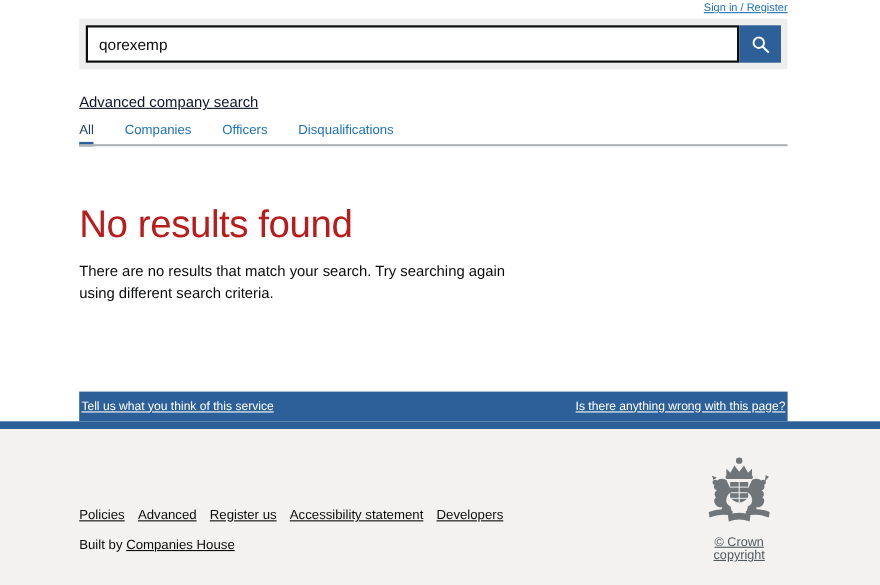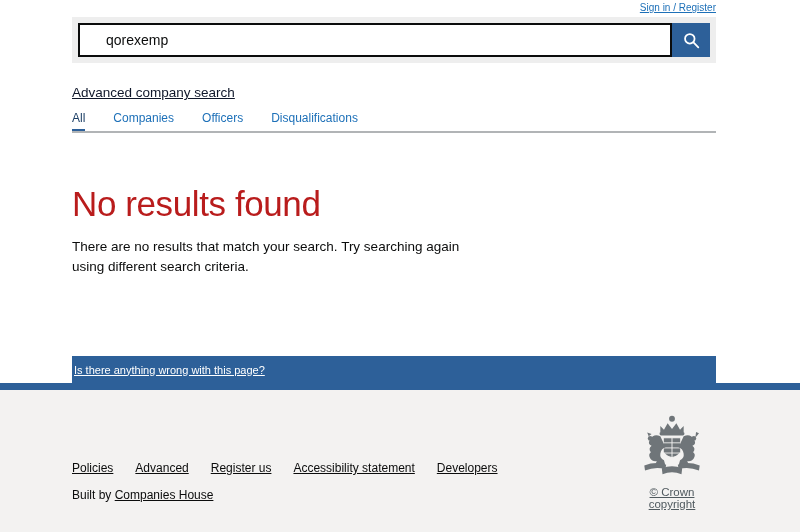--- a/index.html
+++ b/index.html
@@ -48,21 +48,21 @@
     padding: 6px;
     display: flex;
     align-items: stretch;
   }
   .search-input-wrap {
     flex: 1 1 auto;
     background: #ffffff;
     border: 2px solid #0b0c0c;
     display: flex;
     align-items: center;
-    padding: 0 26px;
+    padding: 0 10px;
   }
   .search-input {
     width: 100%;
     border: none;
     outline: none;
     font-family: "Liberation Sans", sans-serif;
     font-size: 14px;
     color: #0b0c0c;
     background: transparent;
   }
@@ -188,21 +188,21 @@
     left: 0;
     width: 800px;
     height: 142px;
     background: #f3f2f1;
   }
   .footer-links {
     position: absolute;
     top: 71px;
     left: 72px;
     display: flex;
-    gap: 22px;
+    gap: 12px;
   }
   .footer-links a {
     font-size: 12px;
     color: #0b0c0c;
     text-decoration: underline;
   }
   .footer-builtby {
     position: absolute;
     top: 98px;
     left: 72px;
@@ -257,20 +257,21 @@
   <a class="tab" href="#">Officers</a>
   <a class="tab" href="#">Disqualifications</a>
 </div>
 <div class="tabs-rule"></div>
 
 <h1 class="page-title">No results found</h1>
 <p class="page-body">There are no results that match your search. Try searching again using different search criteria.</p>
 
 <div class="feedback-outer"></div>
 <div class="feedback-bar">
+  <a href="#">Tell us what you think of this service</a>
   <a href="#">Is there anything wrong with this page?</a>
 </div>
 <div class="feedback-rule"></div>
 
 <div class="footer">
 
   <div class="footer-links">
     <a href="#">Policies</a>
     <a href="#">Advanced</a>
     <a href="#">Register us</a>

